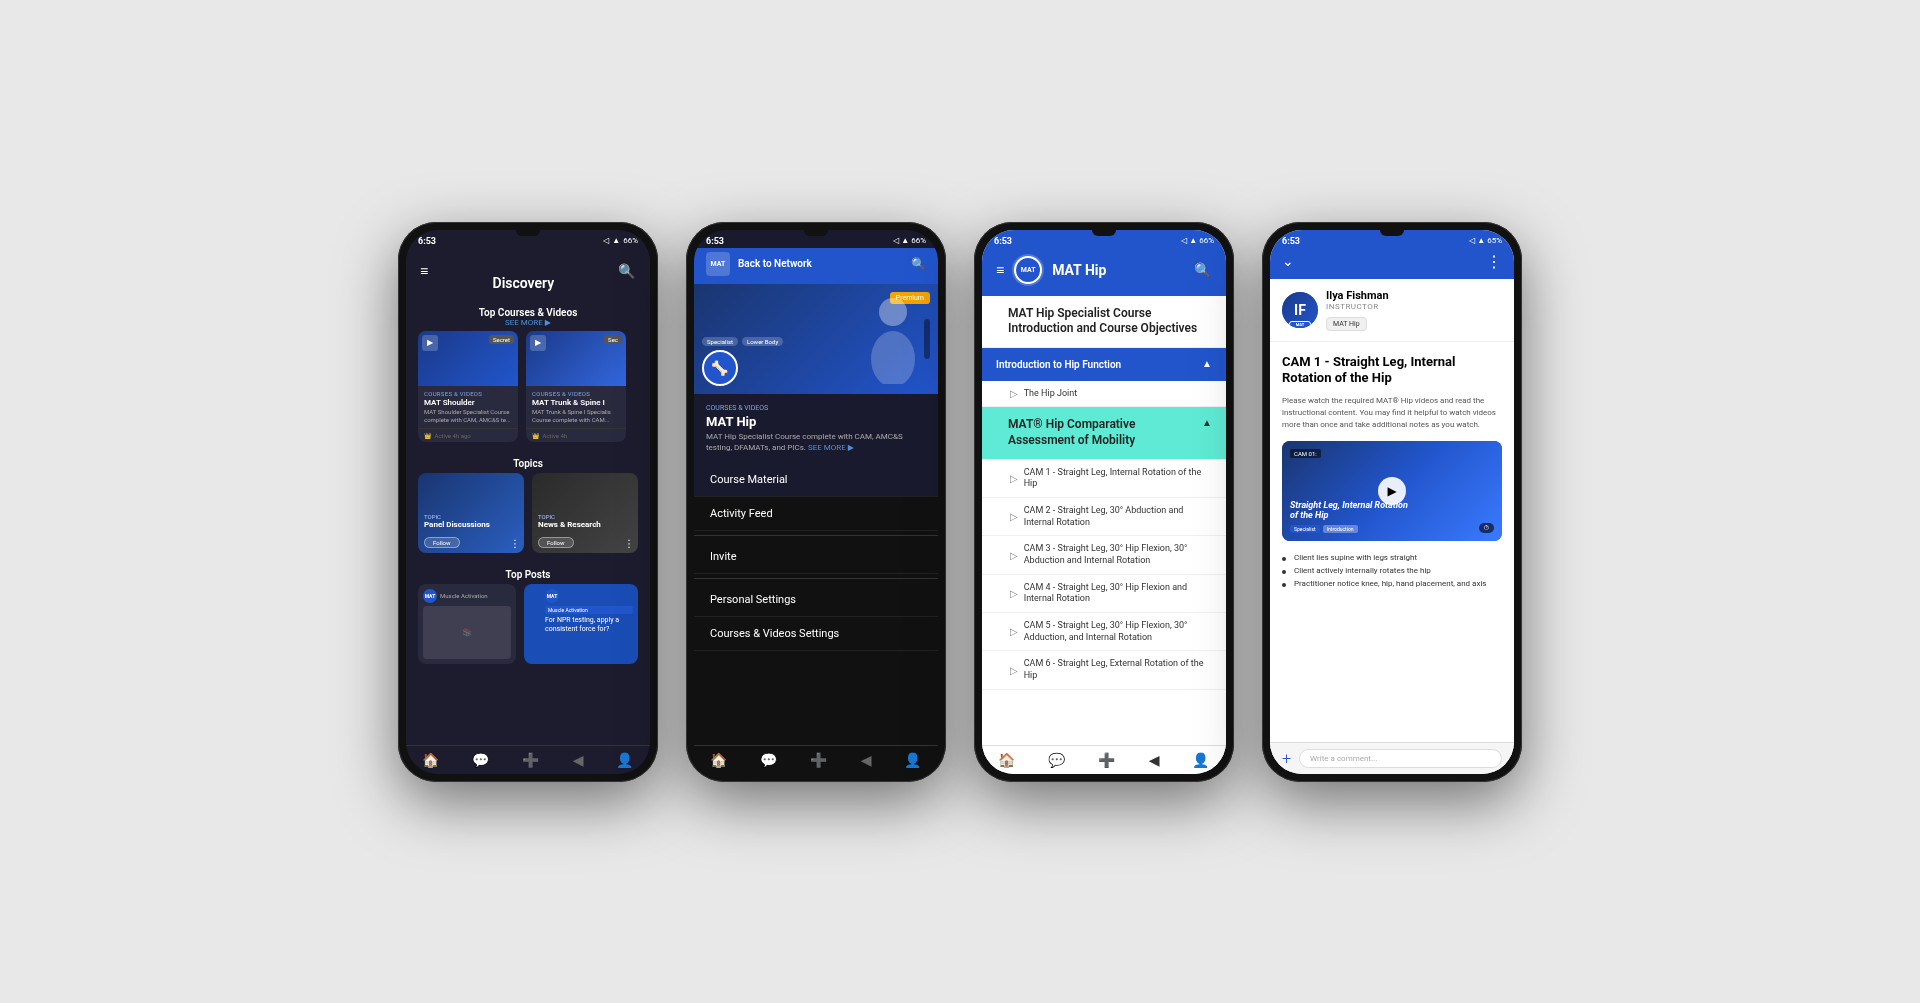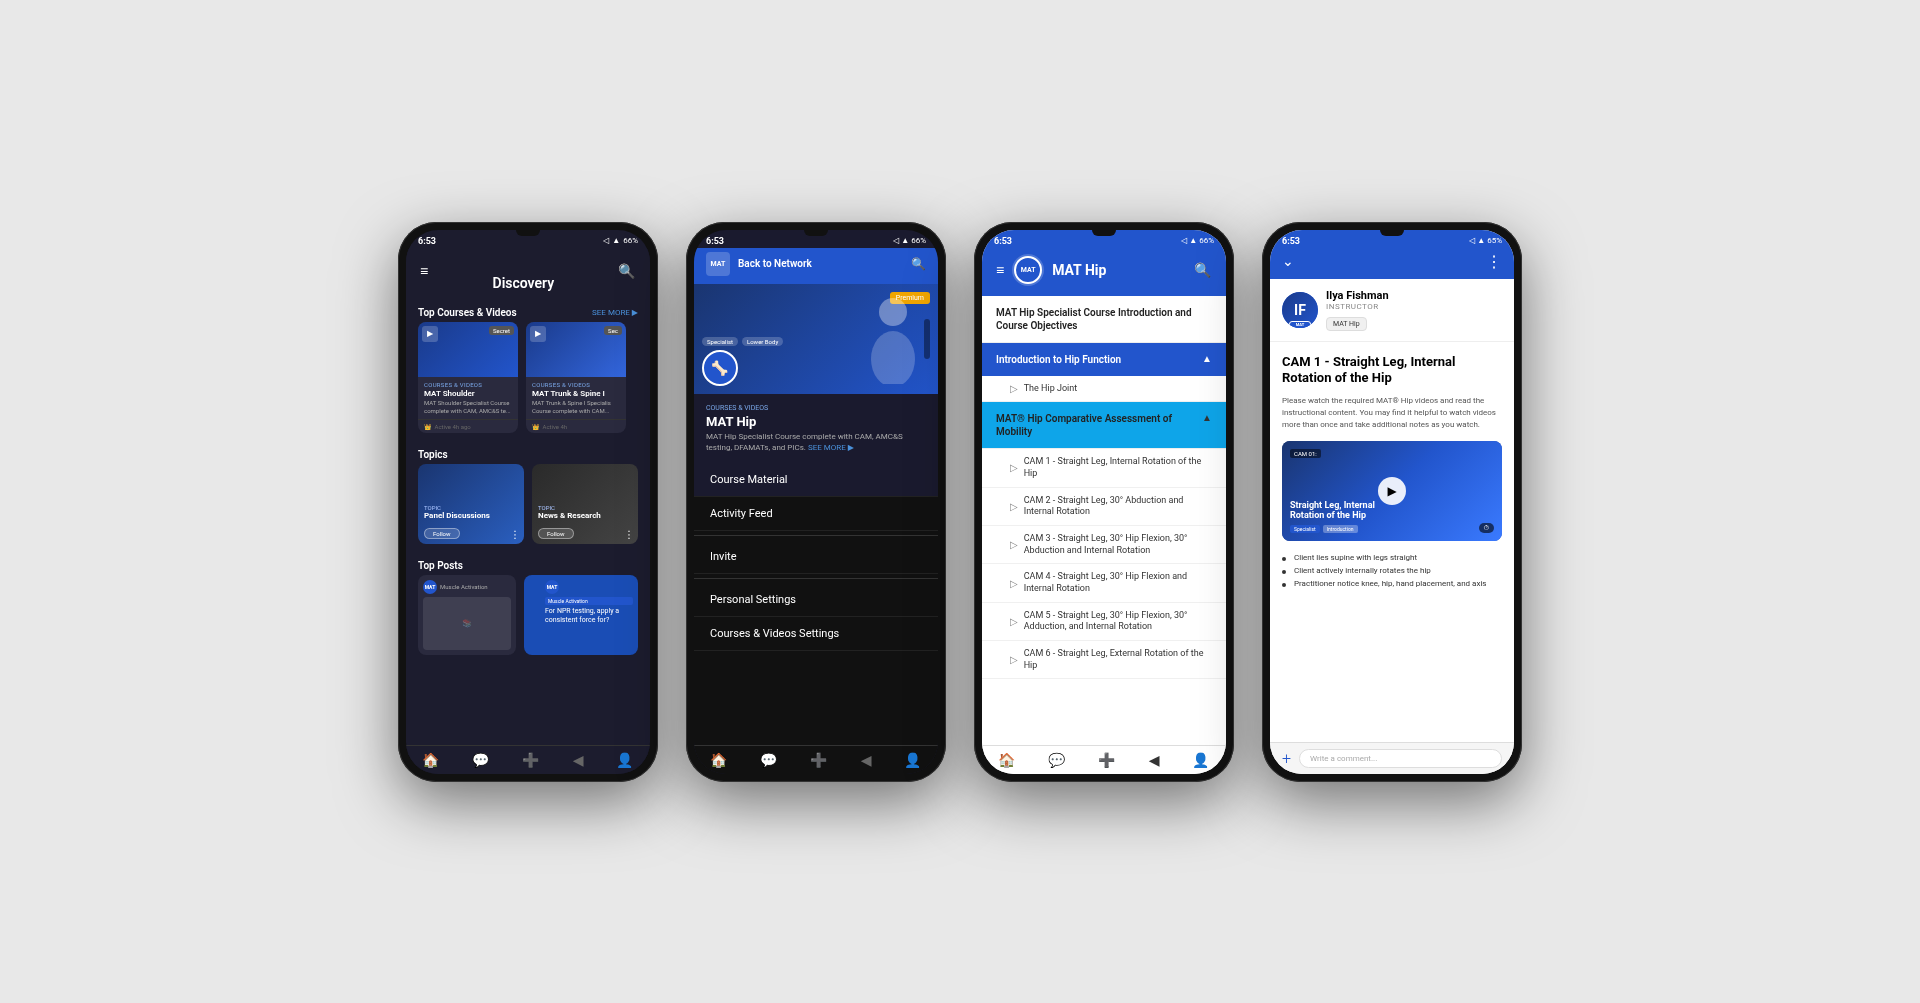--- a/index.html
+++ b/index.html
@@ -84,20 +84,21 @@
       display: flex;
       flex-direction: column;
       padding: 0;
     }
 
     .section-header {
       display: flex;
       justify-content: space-between;
       align-items: center;
       padding: 8px 12px 4px;
+      flex-direction: column;
     }
     .section-title { color: #fff; font-size: 10px; font-weight: 600; }
     .see-more { color: #4a90d9; font-size: 8px; }
 
     
     .course-cards {
       display: flex;
       gap: 8px;
       padding: 0 12px 8px;
       overflow: hidden;
@@ -377,21 +378,21 @@
     .outline-content {
       flex: 1;
       overflow: hidden;
       background: #fff;
     }
     .outline-section-header {
       padding: 10px 14px;
       border-bottom: 1px solid #eee;
       cursor: pointer;
     }
-    .outline-section-title { font-size: 10px; font-weight: 600; color: #222; line-height: 1.3; }
+    .outline-section-title { font-size: 12px; font-weight: 600; color: #222; line-height: 1.3; margin-left: 12px; }
     .outline-section-expand {
       display: flex;
       justify-content: space-between;
       align-items: flex-start;
     }
     .expand-icon { color: #333; font-size: 10px; }
 
     .outline-item {
       padding: 7px 14px 7px 28px;
       border-bottom: 1px solid #f0f0f0;
@@ -509,20 +510,21 @@
     }
     .video-thumb-title {
       position: absolute;
       bottom: 8px;
       left: 10px;
       color: #fff;
       font-size: 11px;
       font-weight: 700;
       line-height: 1.2;
       max-width: 60%;
+      font-style: italic;
     }
     .video-thumb-badge {
       position: absolute;
       top: 8px;
       left: 10px;
       background: rgba(0,0,0,0.5);
       color: #fff;
       font-size: 6px;
       padding: 1px 4px;
       border-radius: 2px;
@@ -832,21 +834,21 @@
 
         <div class="outline-section-blue">
           <div class="outline-section-blue-title">Introduction to Hip Function</div>
           <span class="expand-icon" style="color:#fff;">▲</span>
         </div>
         <div class="outline-item">
           <span class="outline-item-icon">▷</span>
           <span class="outline-item-text">The Hip Joint</span>
         </div>
 
-        <div class="outline-section-header" style="background:#0ea5e9;">
+        <div class="outline-section-header" style="background:#5eead4;">
           <div class="outline-section-expand">
             <div class="outline-section-title">MAT® Hip Comparative Assessment of Mobility</div>
             <span class="expand-icon">▲</span>
           </div>
         </div>
 
         <div class="outline-item">
           <span class="outline-item-icon">▷</span>
           <span class="outline-item-text">CAM 1 - Straight Leg, Internal Rotation of the Hip</span>
         </div>

